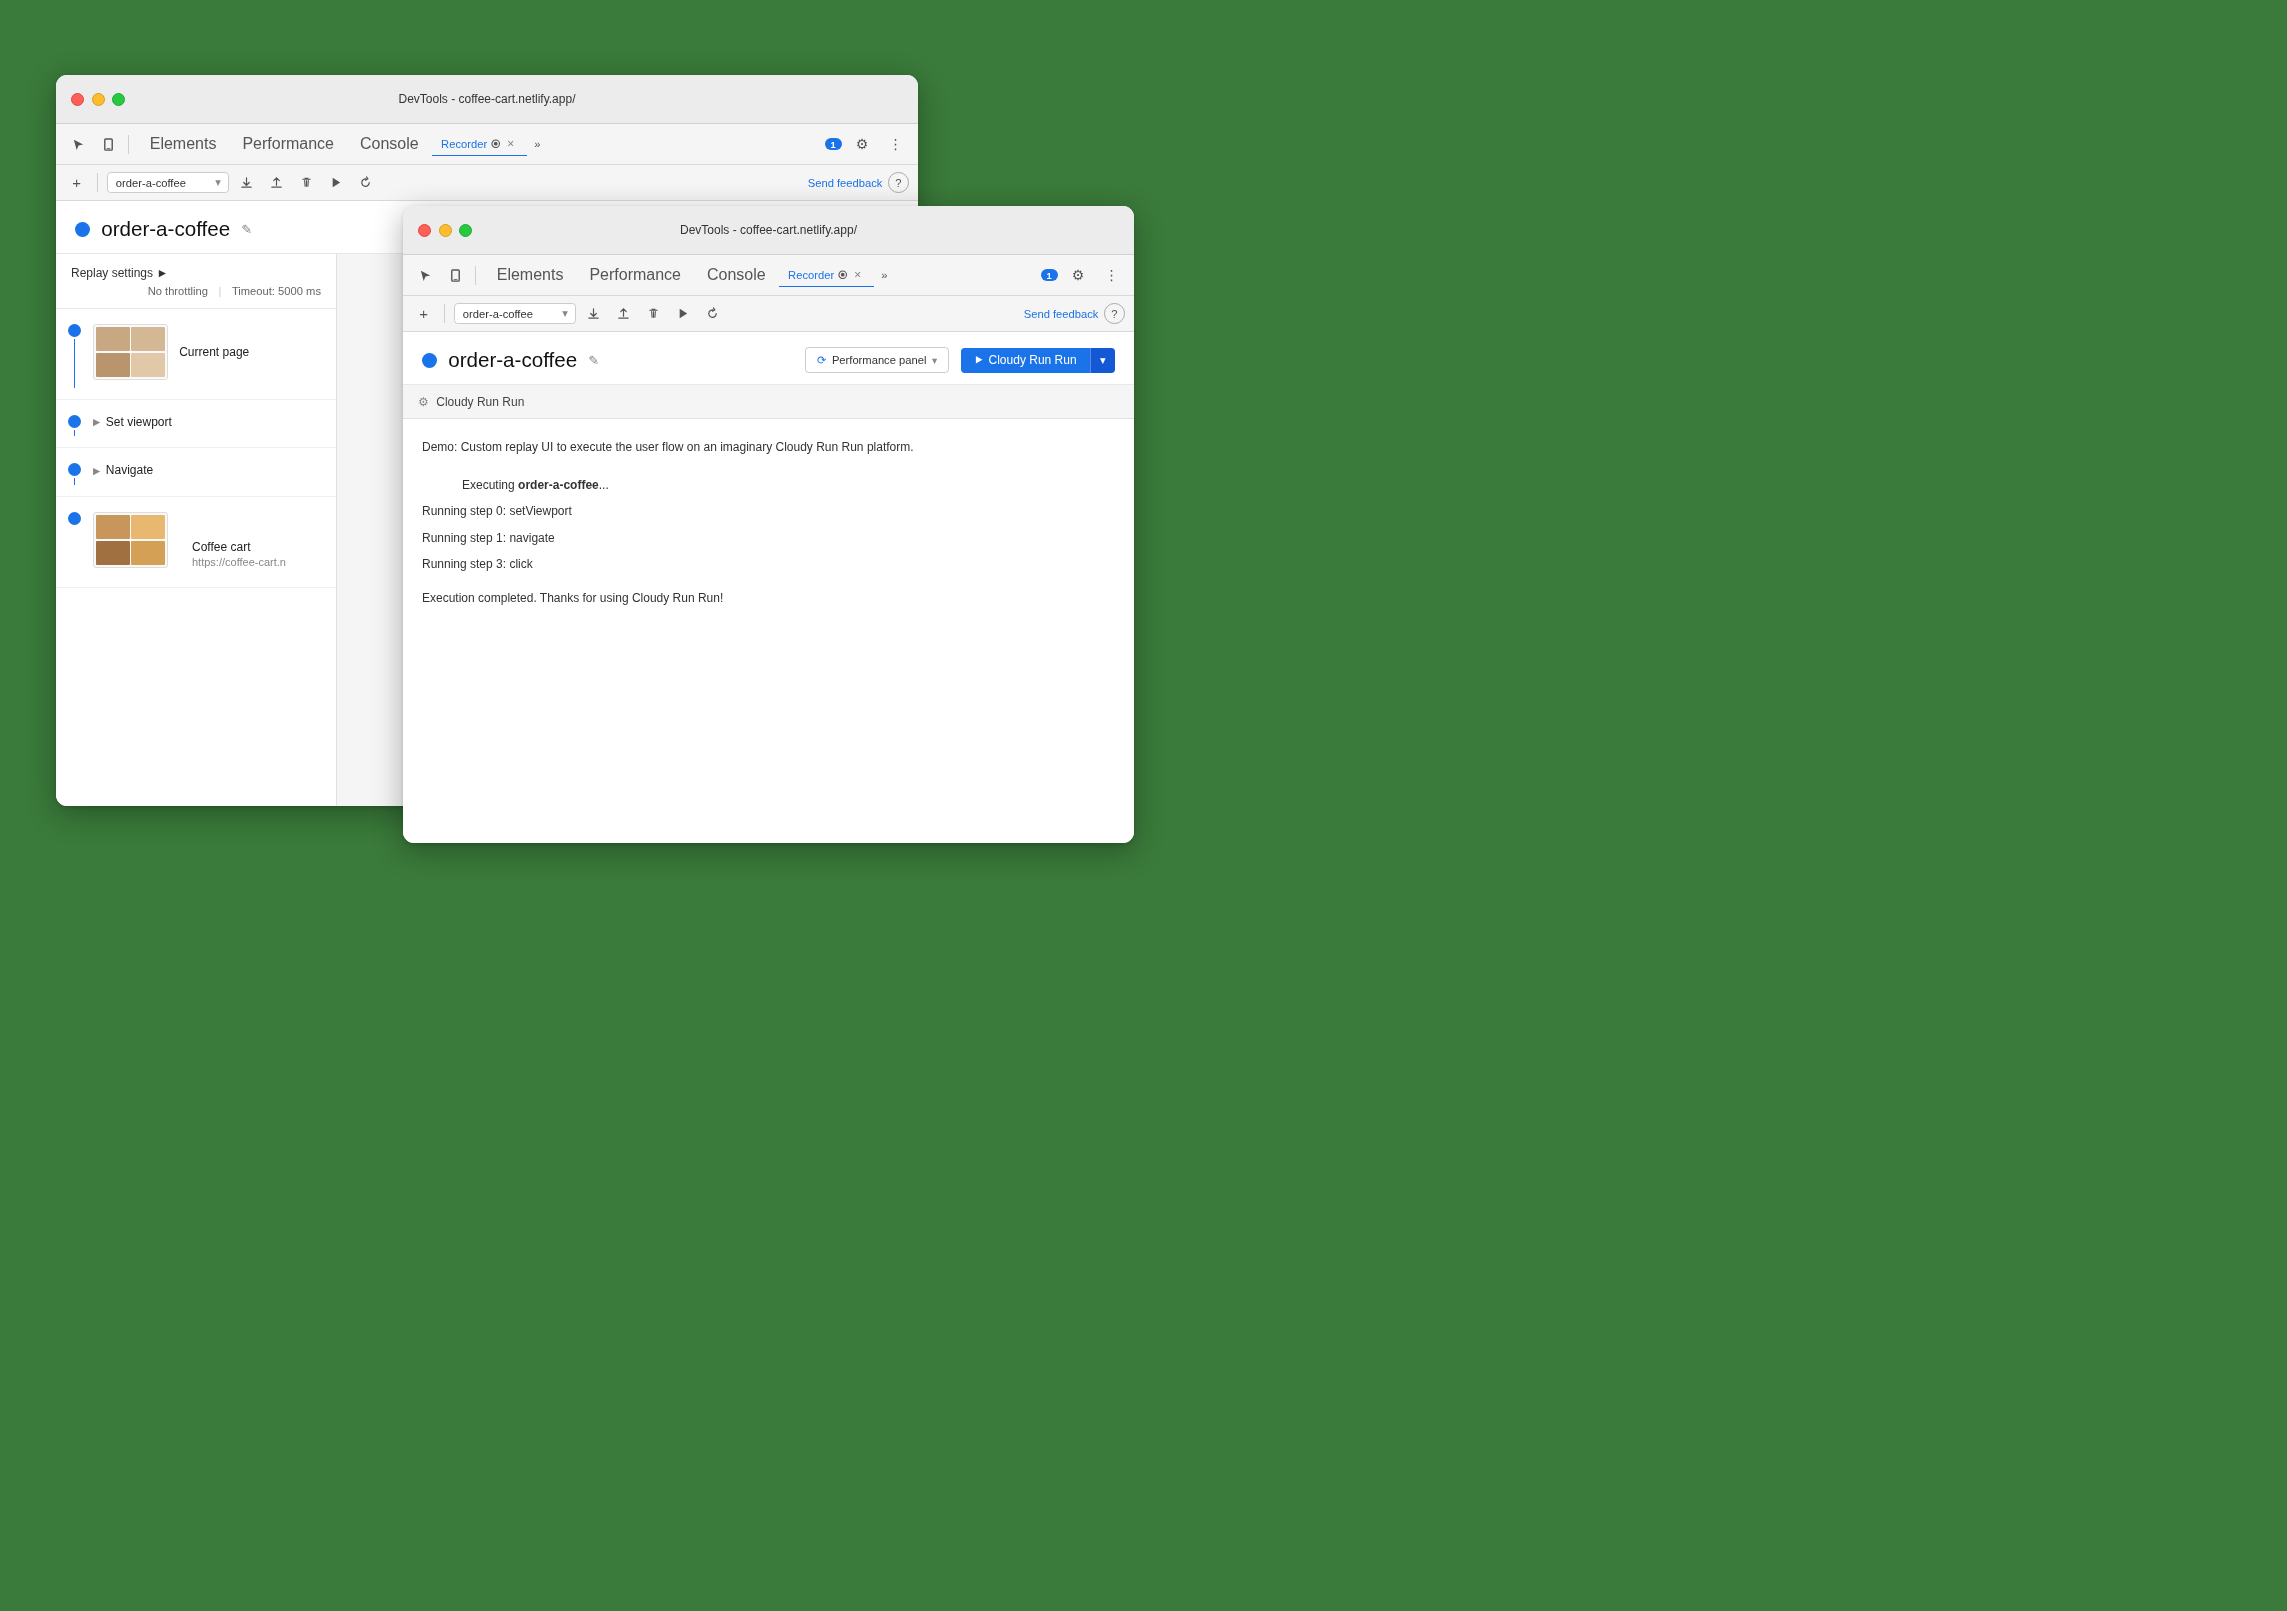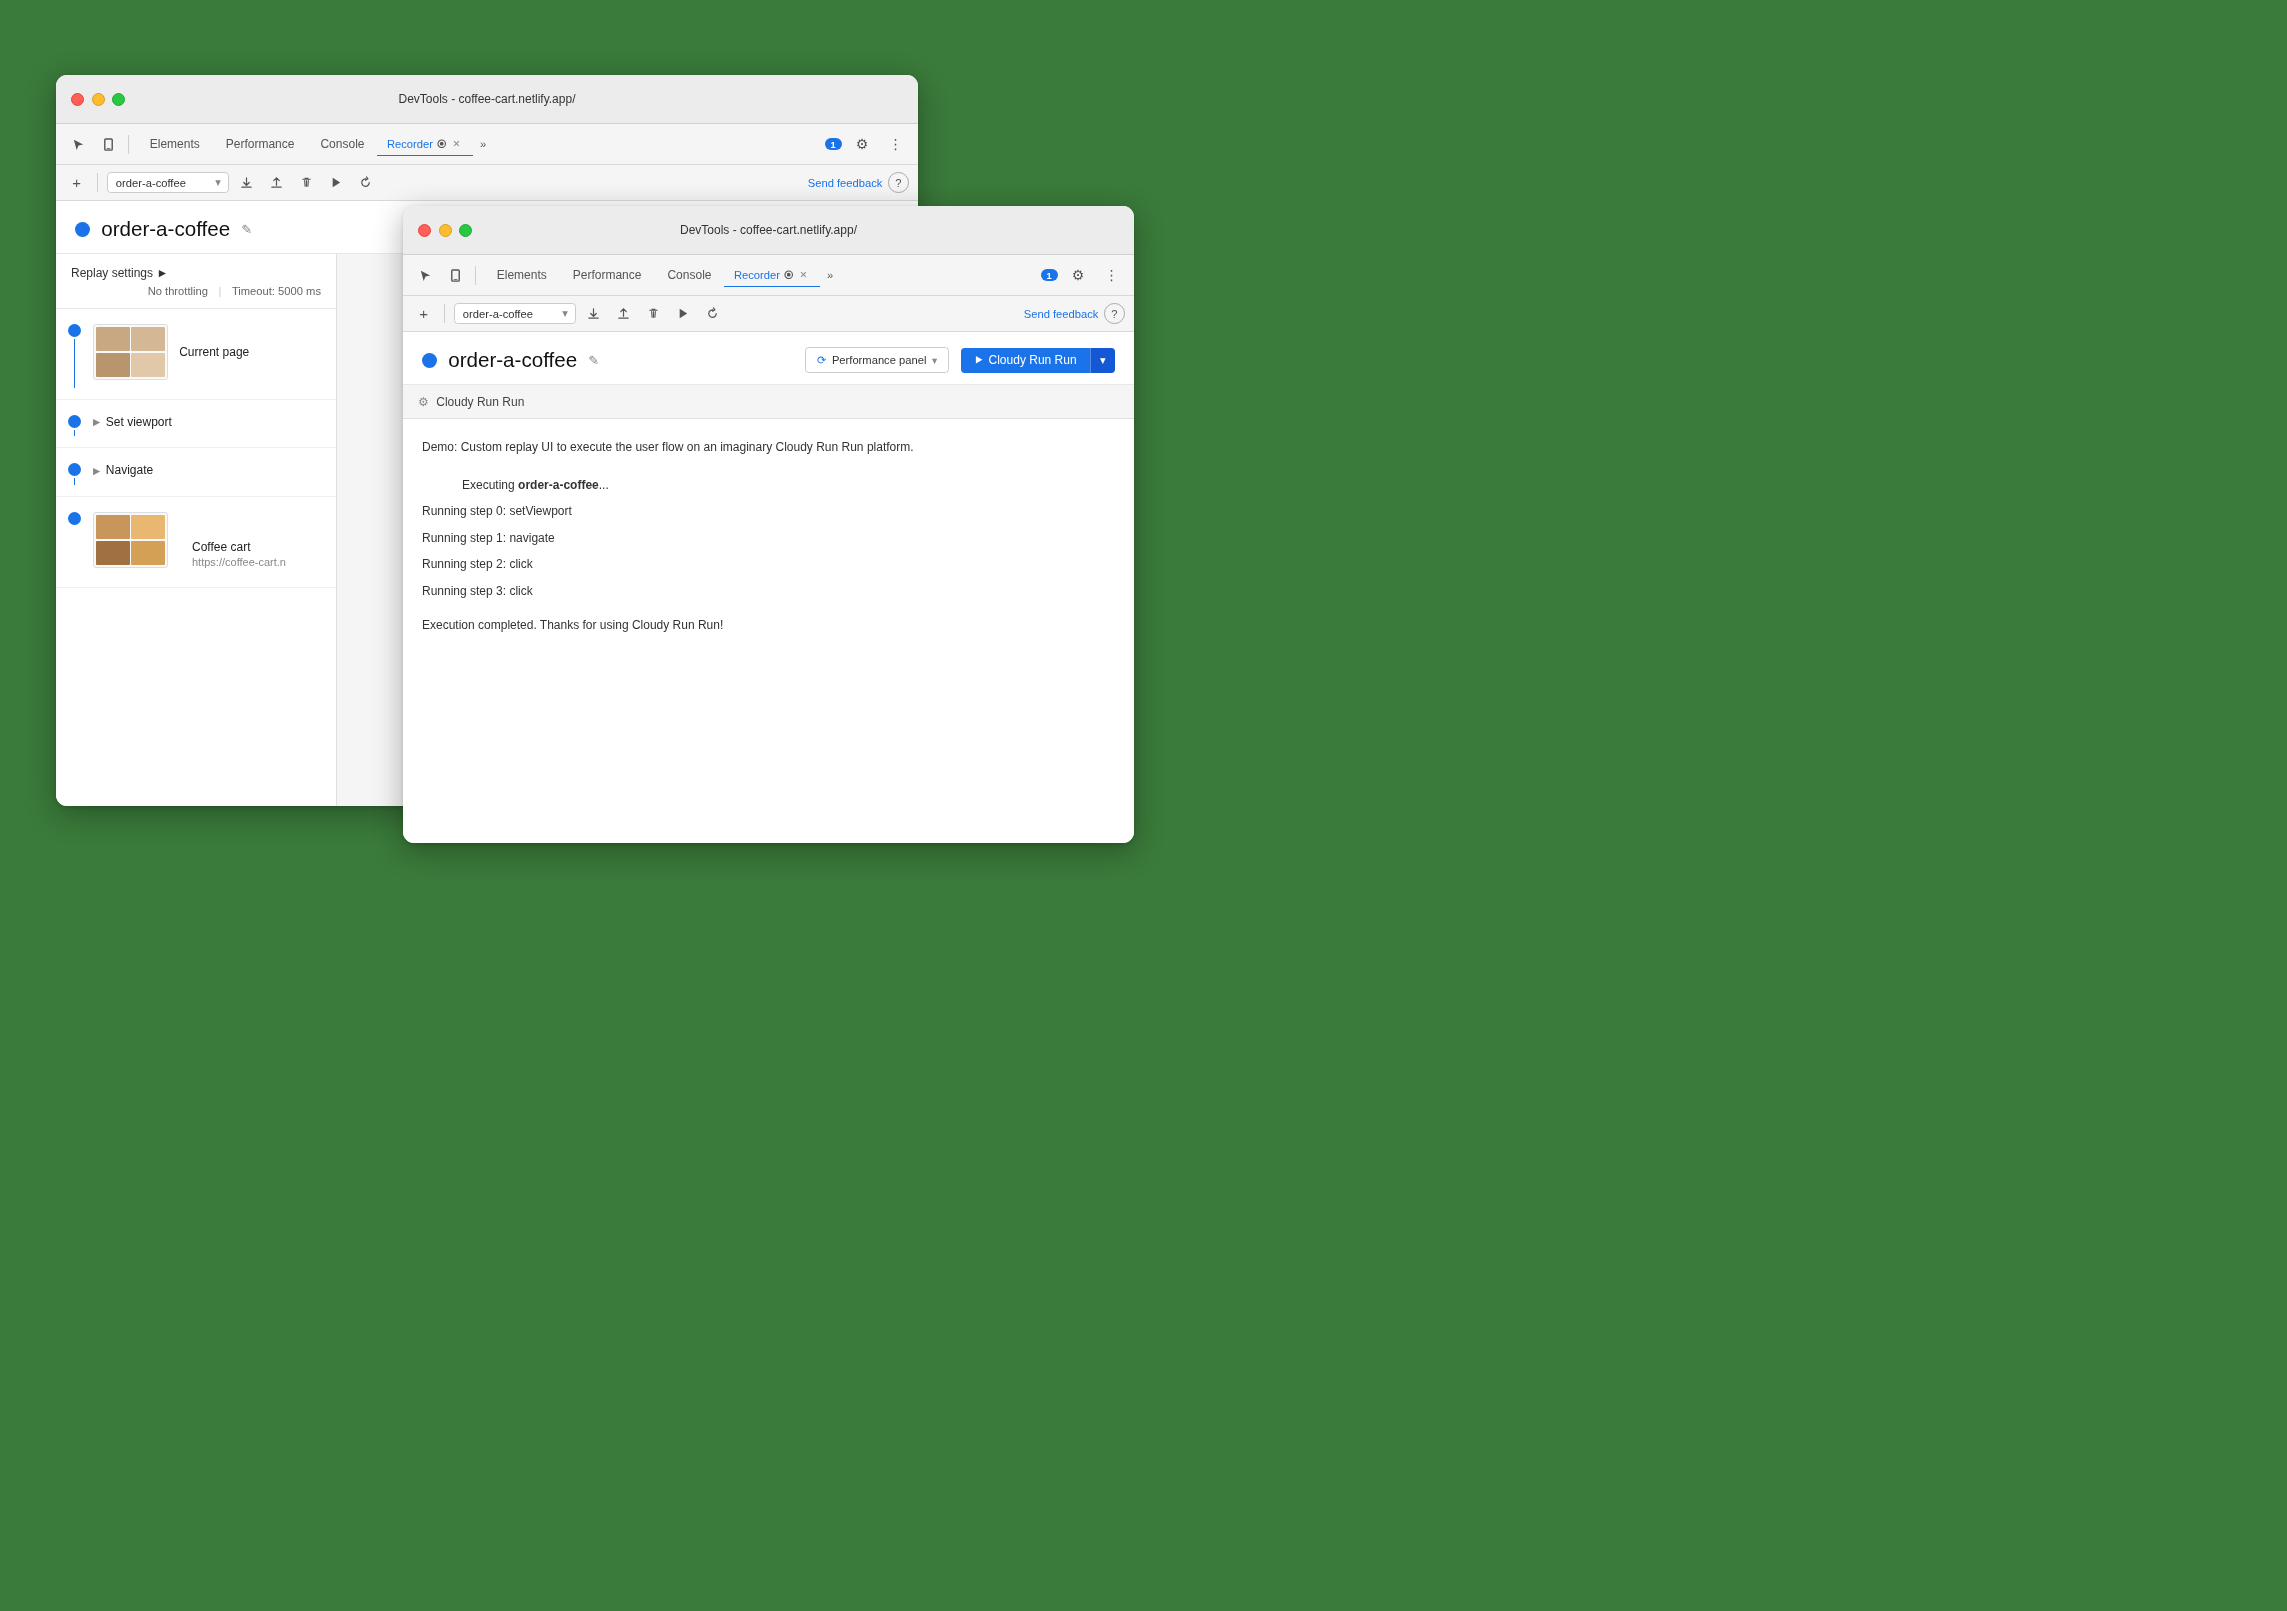--- a/index.html
+++ b/index.html
@@ -90,21 +90,21 @@
 
     .nav-tabs {
       display: flex;
       align-items: center;
       gap: 0;
       flex: 1;
     }
 
     .nav-tab {
       padding: 5.6px 13px;
-      font-size: 12px;
+      font-size: 16px;
       color: #555;
       cursor: pointer;
       border-bottom: 1.9px solid transparent;
       white-space: nowrap;
     }
 
     .recorder-tab {
       display: flex;
       align-items: center;
       gap: 3.7px;
@@ -818,23 +818,20 @@
       <div class="log-line" style="margin-top:11.2px;margin-left:40px;">
         <span>Executing </span><strong>order-a-coffee</strong><span>...</span>
       </div>
       <div class="log-line">
         <span>Running step 0: setViewport</span>
       </div>
       <div class="log-line">
         <span>Running step 1: navigate</span>
       </div>
       <div class="log-line">
-        <span>Running step 2: click</span>
-      </div>
-      <div class="log-line">
         <span>Running step 3: click</span>
       </div>
       <div class="log-line" style="margin-top:7.5px;">
         <span>Execution completed. Thanks for using Cloudy Run Run!</span>
       </div>
     </div>
 
   </div>
 </div>
 

